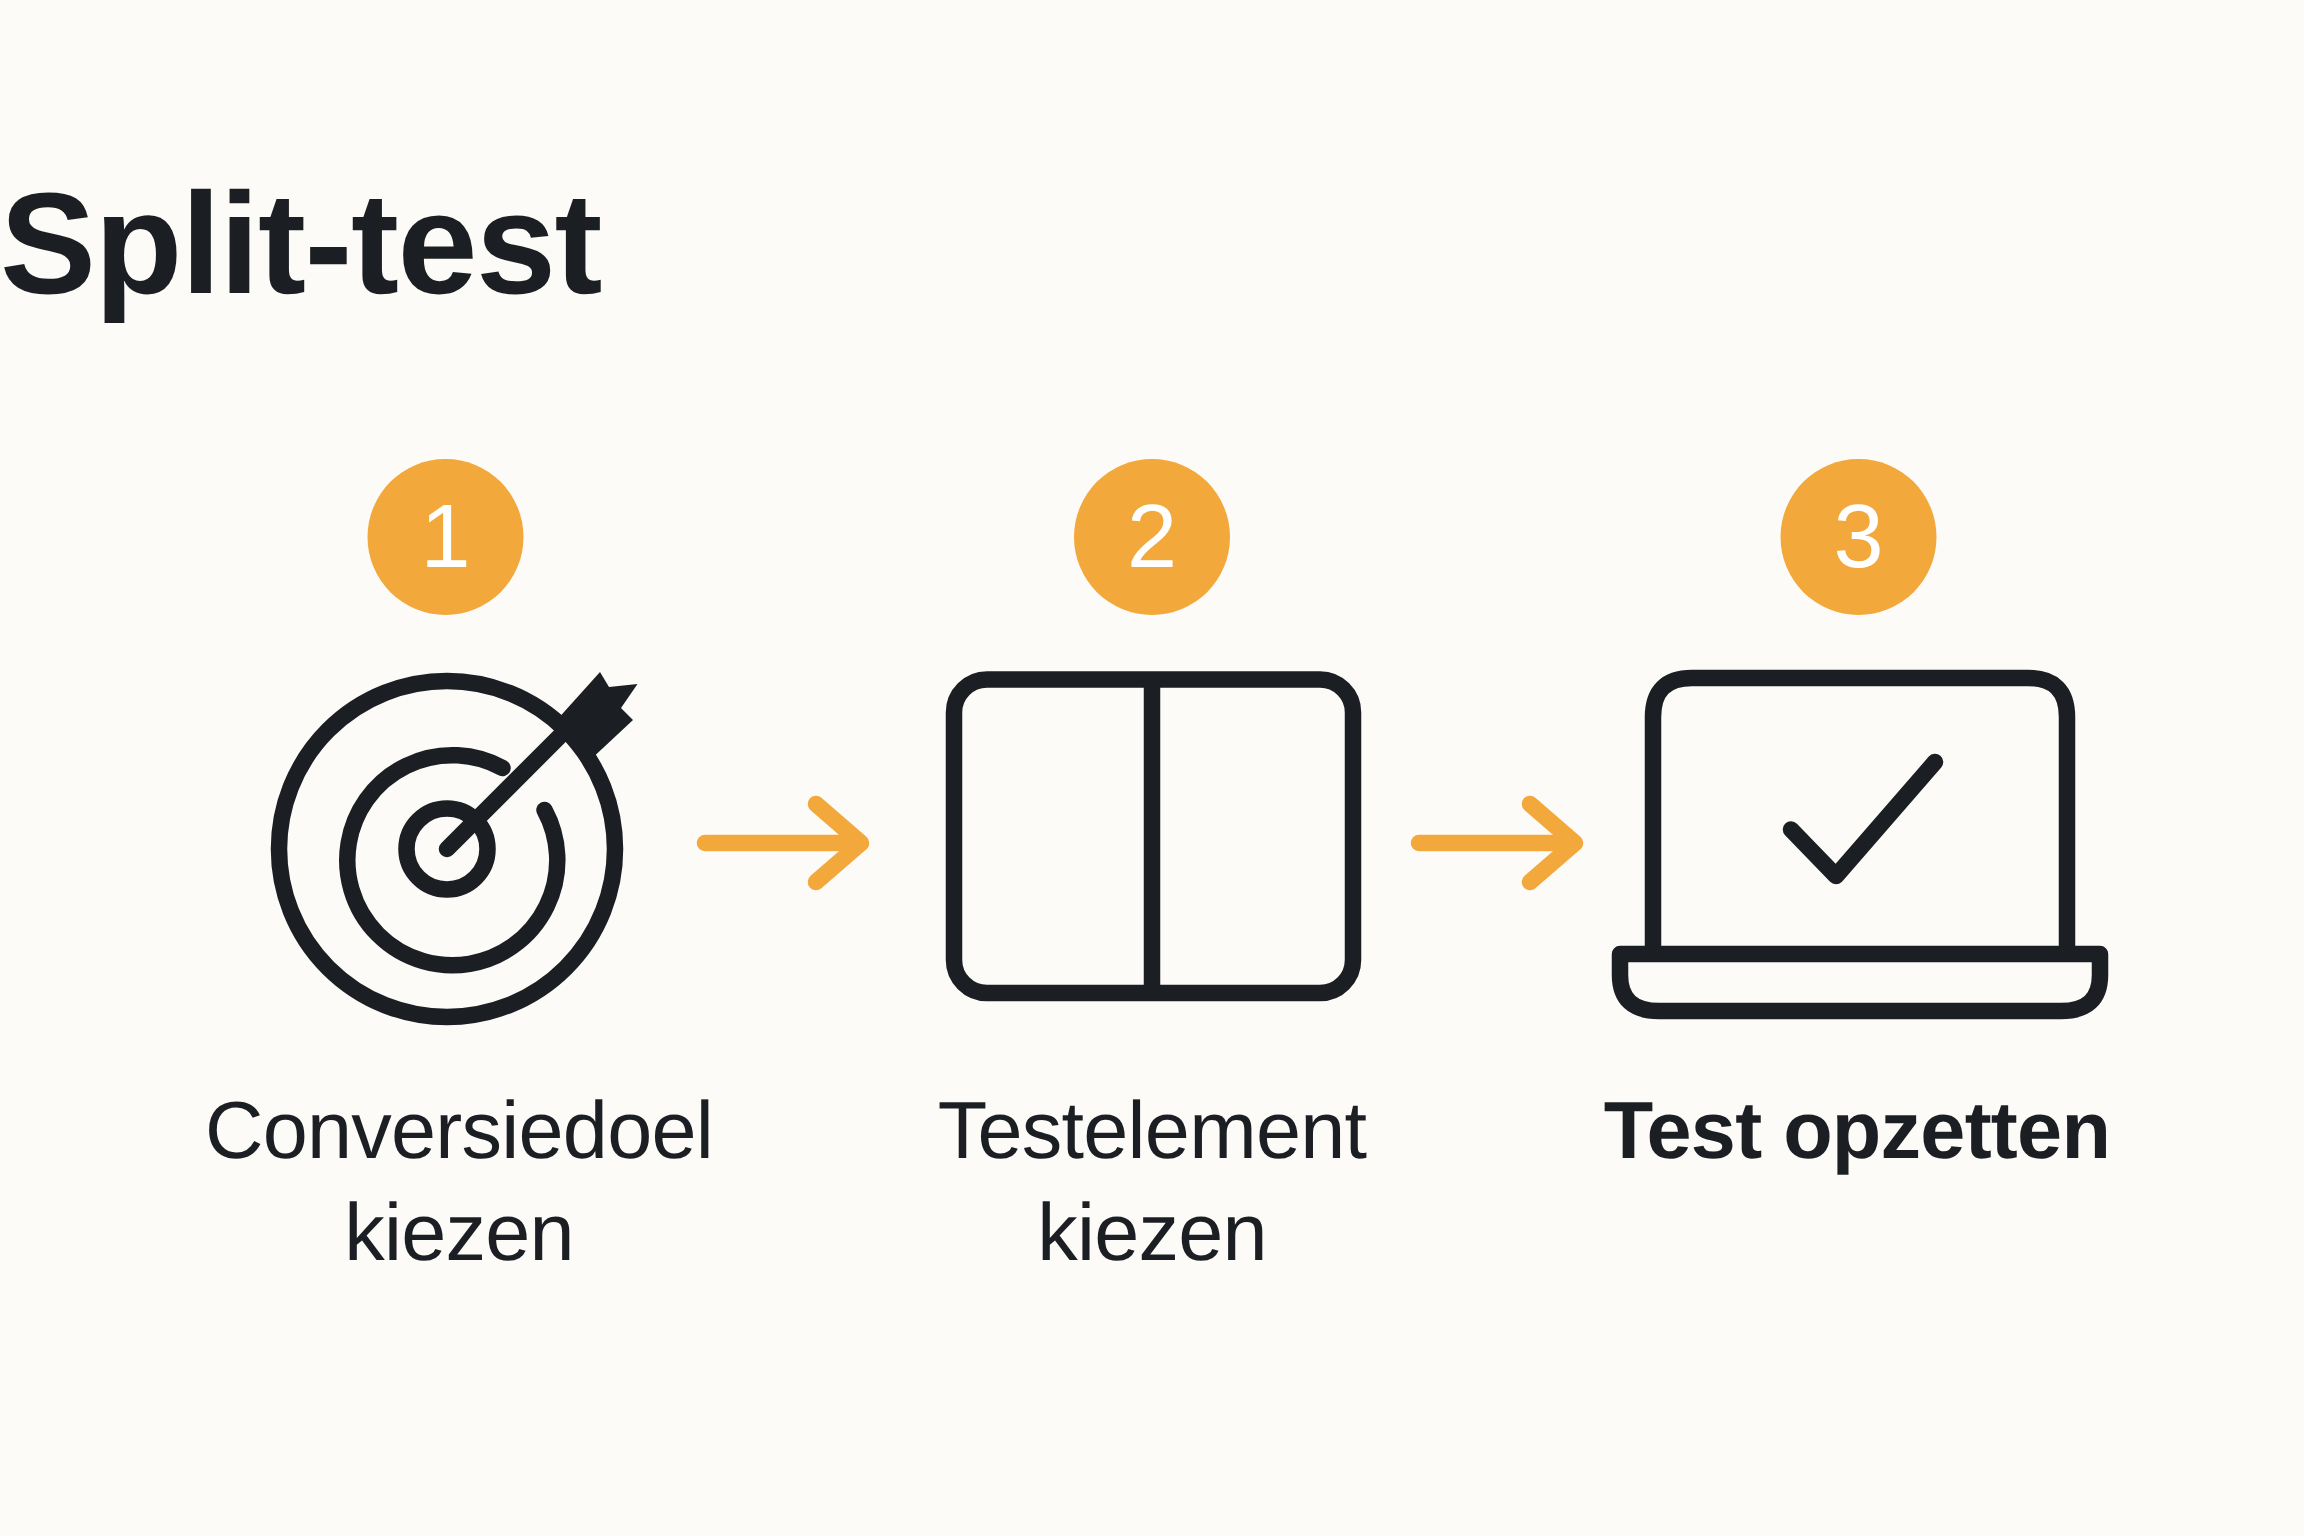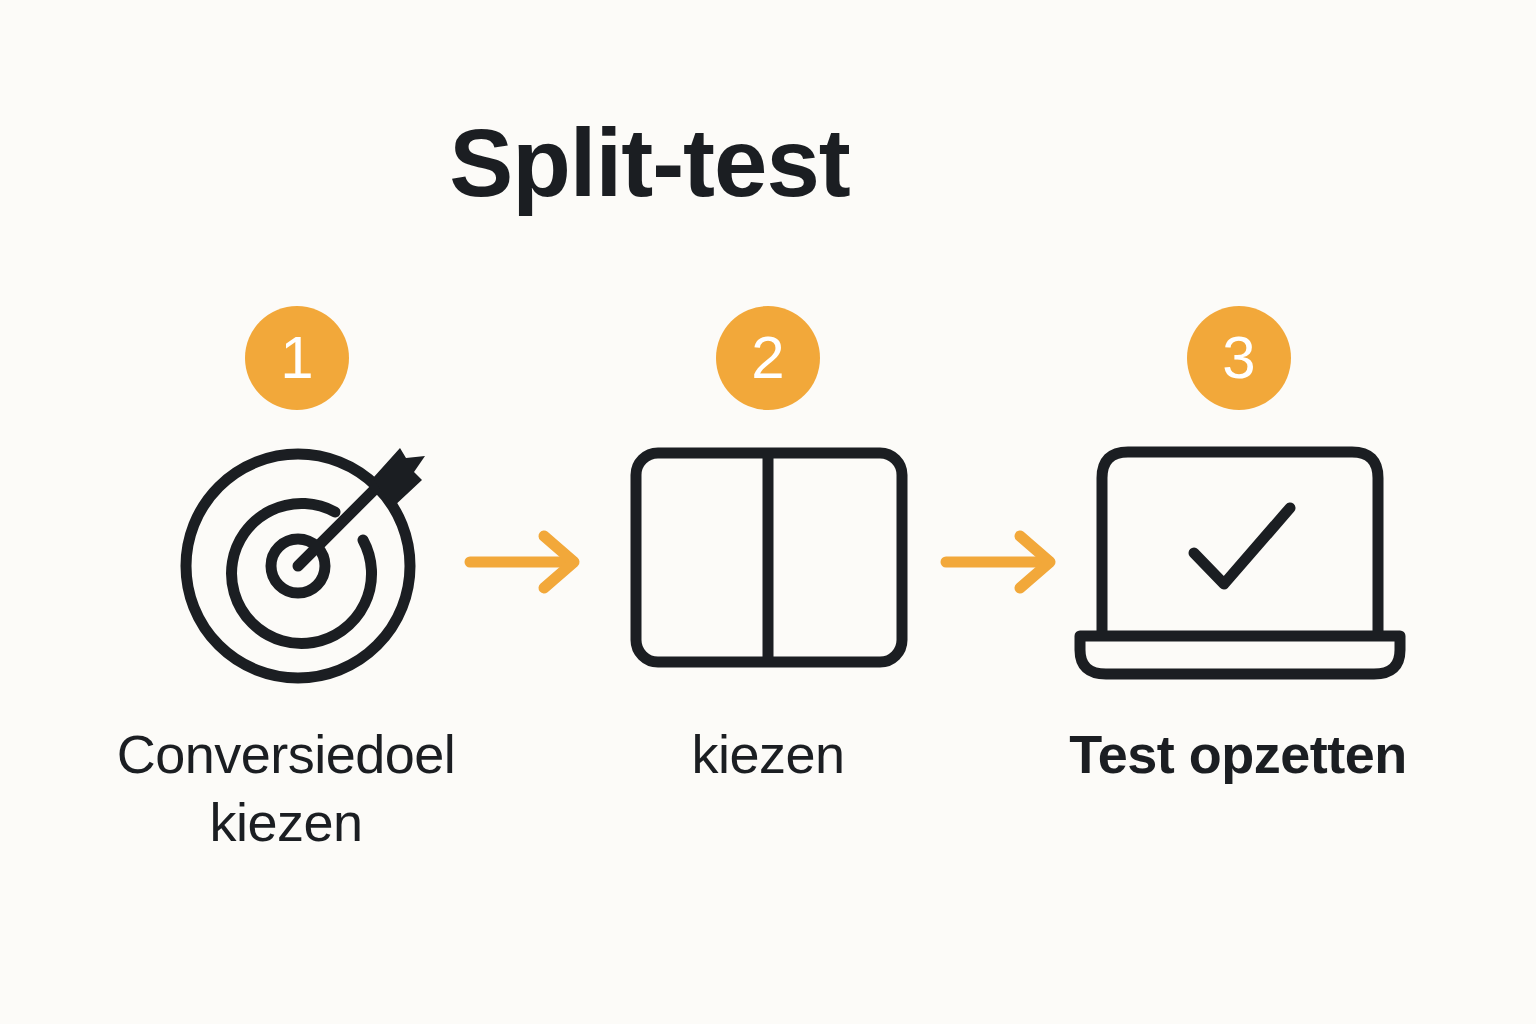--- a/index.html
+++ b/index.html
@@ -5,21 +5,21 @@
   html, body { margin: 0; padding: 0; }
   body {
     width: 1536px; height: 1024px; overflow: hidden;
     background: #fcfbf8;
     font-family: "Liberation Sans", "DejaVu Sans", sans-serif;
     color: #1b1e22;
     position: relative;
   }
   .title {
     position: absolute; left: 0; top: 108px; width: 1299px;
-    text-align: center; font-size: 96px; font-weight: 700;
+    font-size: 96px; font-weight: 700;
     letter-spacing: -1px; color: #1b1e22; line-height: 110px;
   }
   .badge {
     position: absolute; width: 104px; height: 104px; border-radius: 50%;
     background: #f2a83a; color: #fff;
     display: flex; align-items: center; justify-content: center;
     font-size: 60px; font-weight: 400; line-height: 1;
   }
   .icon { position: absolute; }
   .arrow { position: absolute; }
@@ -37,40 +37,41 @@
 <div class="badge" style="left:245px; top:306px;">1</div>
 <svg class="icon" style="left:170px; top:430px;" width="270" height="270" viewBox="0 0 270 270">
   <g fill="none" stroke="#1b1e22" stroke-width="11" stroke-linecap="round">
     <circle cx="128" cy="136" r="112"></circle>
     <path d="M 165 82 A 70 70 0 1 0 193 110"></path>
     <circle cx="128" cy="136" r="27"></circle>
     <line x1="128" y1="136" x2="220" y2="44"></line>
   </g>
   <path d="M 203 48 L 230 18 L 236 28 L 255 26 L 244 42 L 252 50 L 222 78 Z" fill="#1b1e22"></path>
 </svg>
-<div class="label" style="left:56px; top:720px;">
+<div class="label" style="left:76px; top:720px;">
   <div>Conversiedoel</div>
   <div>kiezen</div>
 </div>
 
 <svg class="arrow" style="left:462px; top:528px;" width="124" height="68" viewBox="0 0 124 68">
   <g fill="none" stroke="#f2a83a" stroke-width="11" stroke-linecap="round" stroke-linejoin="round">
     <line x1="8" y1="34" x2="110" y2="34"></line>
     <polyline points="82,8 112,34 82,60"></polyline>
   </g>
 </svg>
 
 <div class="badge" style="left:716px; top:306px;">2</div>
 <svg class="icon" style="left:622px; top:440px;" width="296" height="236" viewBox="0 0 296 236">
   <g fill="none" stroke="#1b1e22" stroke-width="11">
     <rect x="14" y="13" width="266" height="209" rx="22" ry="22"></rect>
     <line x1="146" y1="13" x2="146" y2="222"></line>
   </g>
 </svg>
 <div class="label" style="left:538px; top:720px;">
+  <div>Testelement</div>
   <div>kiezen</div>
 </div>
 
 <svg class="arrow" style="left:938px; top:528px;" width="124" height="68" viewBox="0 0 124 68">
   <g fill="none" stroke="#f2a83a" stroke-width="11" stroke-linecap="round" stroke-linejoin="round">
     <line x1="8" y1="34" x2="110" y2="34"></line>
     <polyline points="82,8 112,34 82,60"></polyline>
   </g>
 </svg>
 

